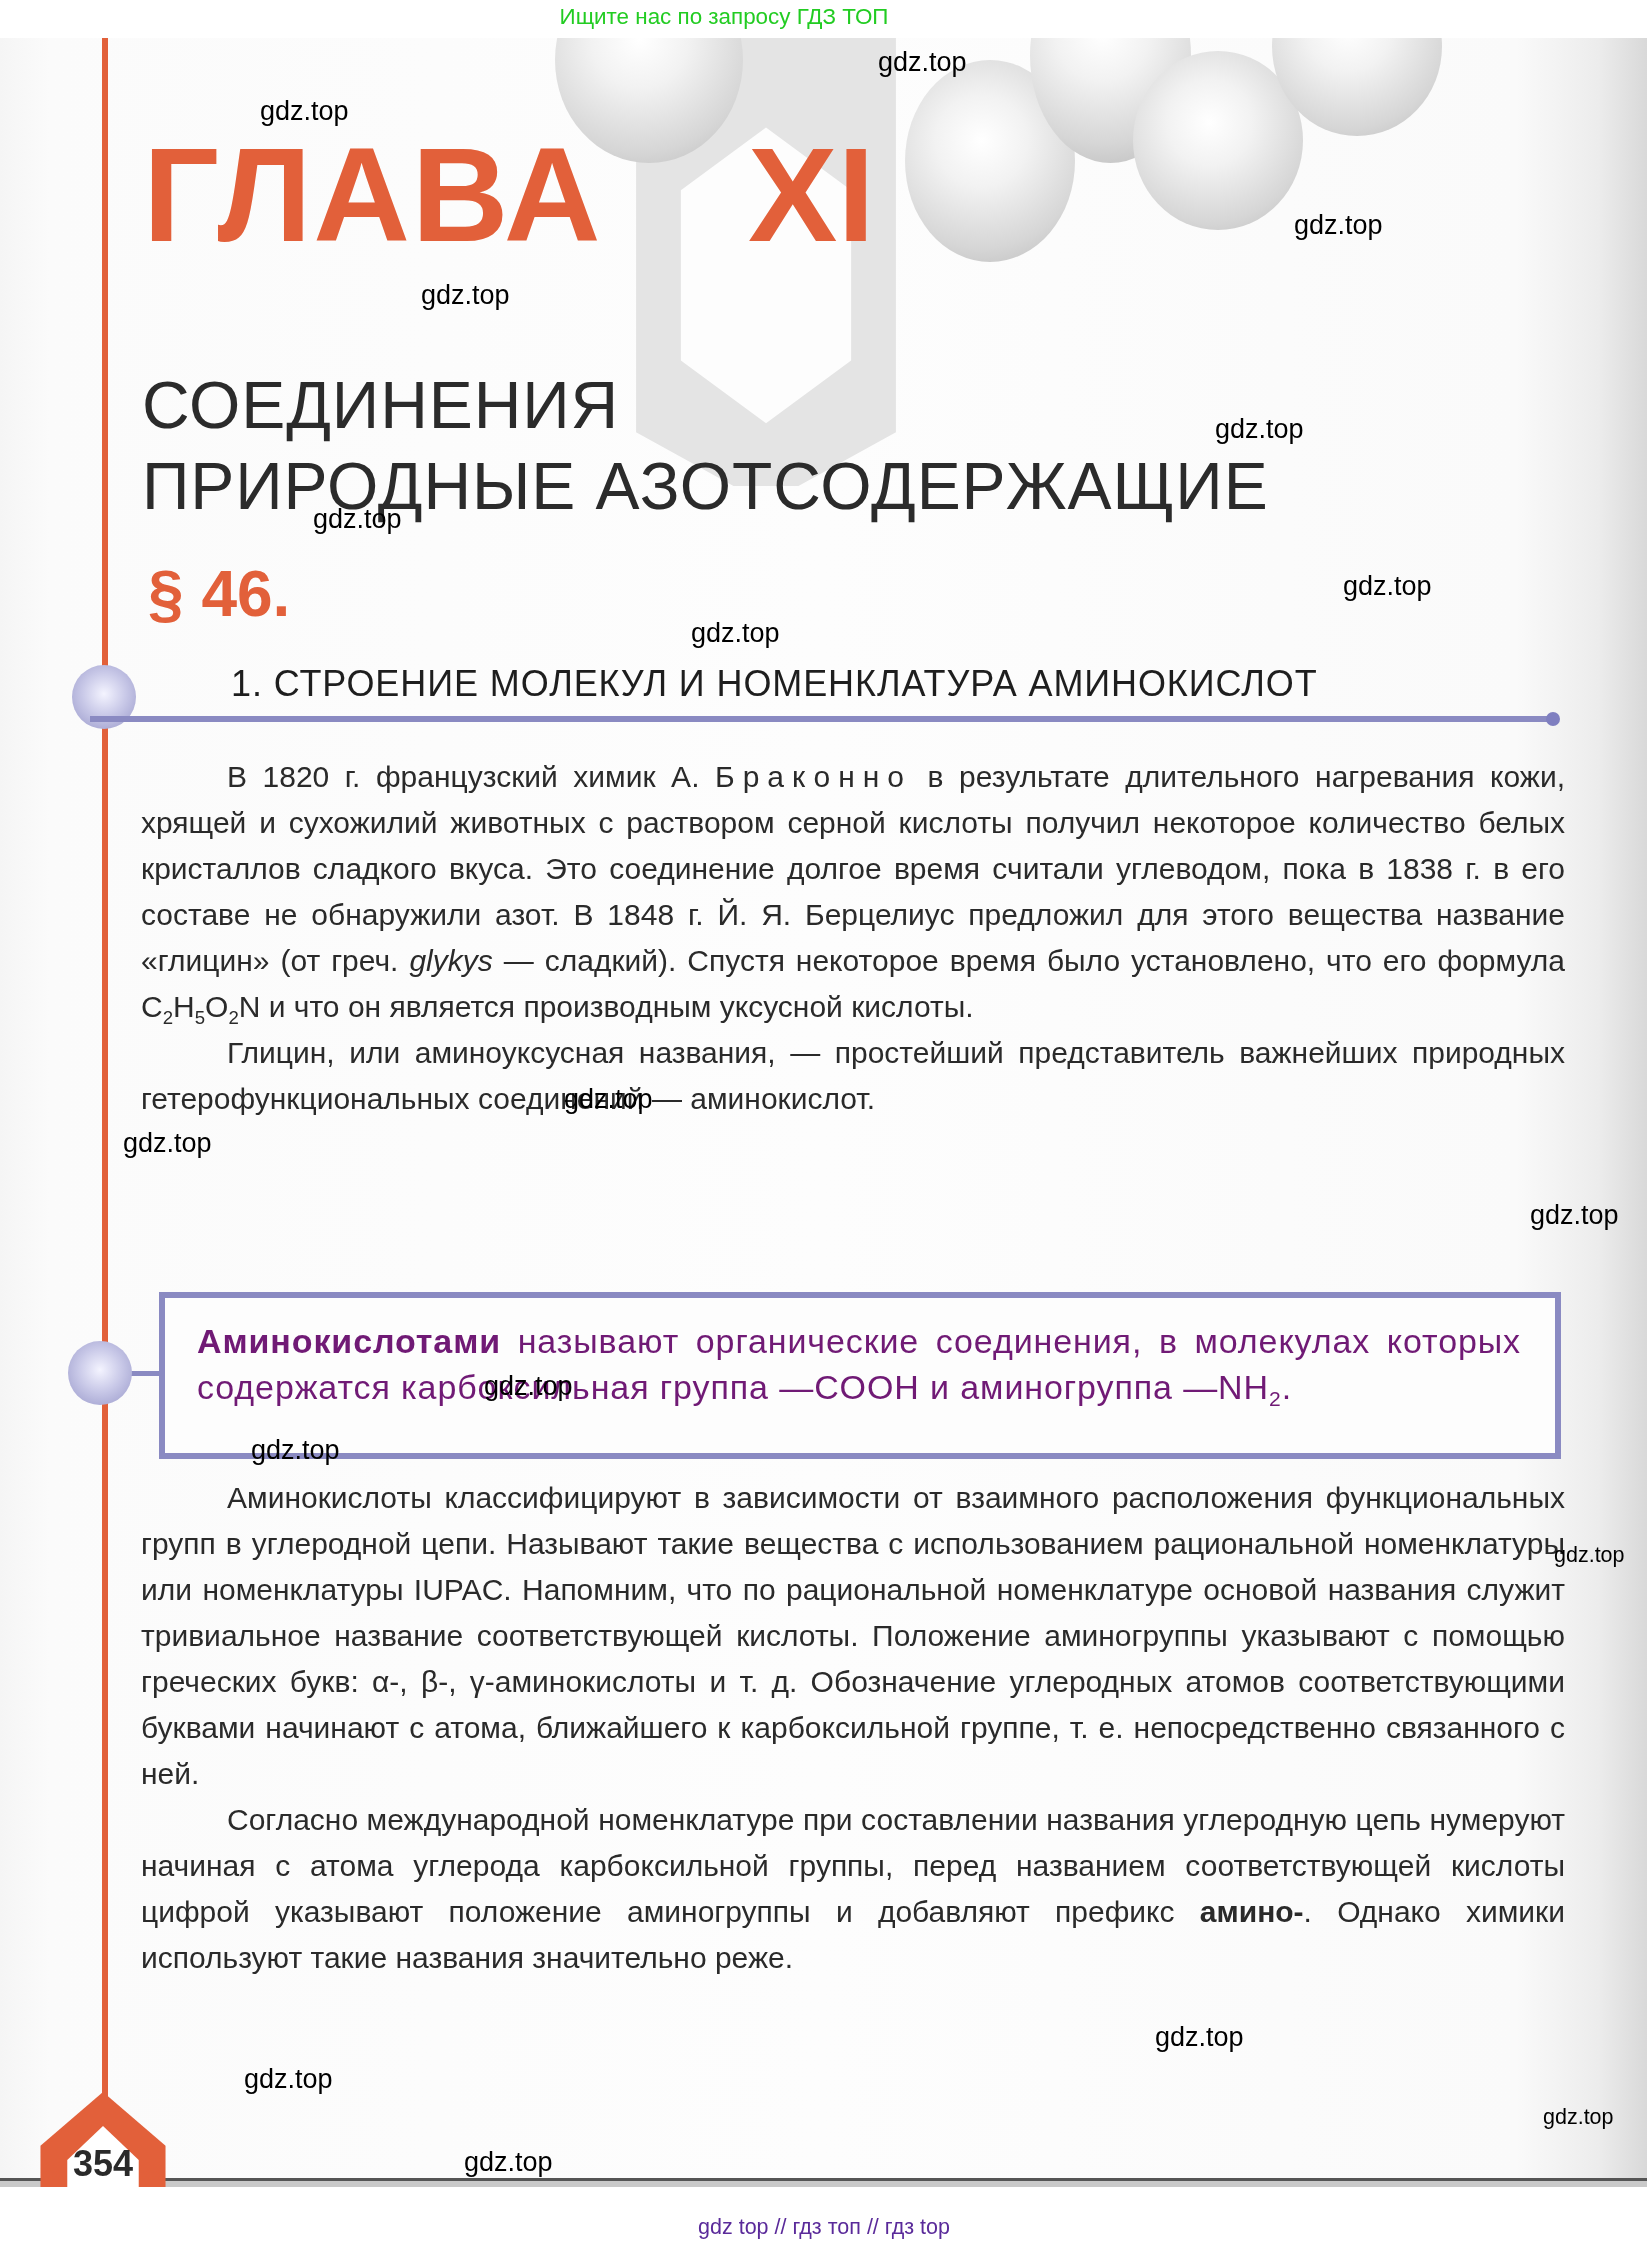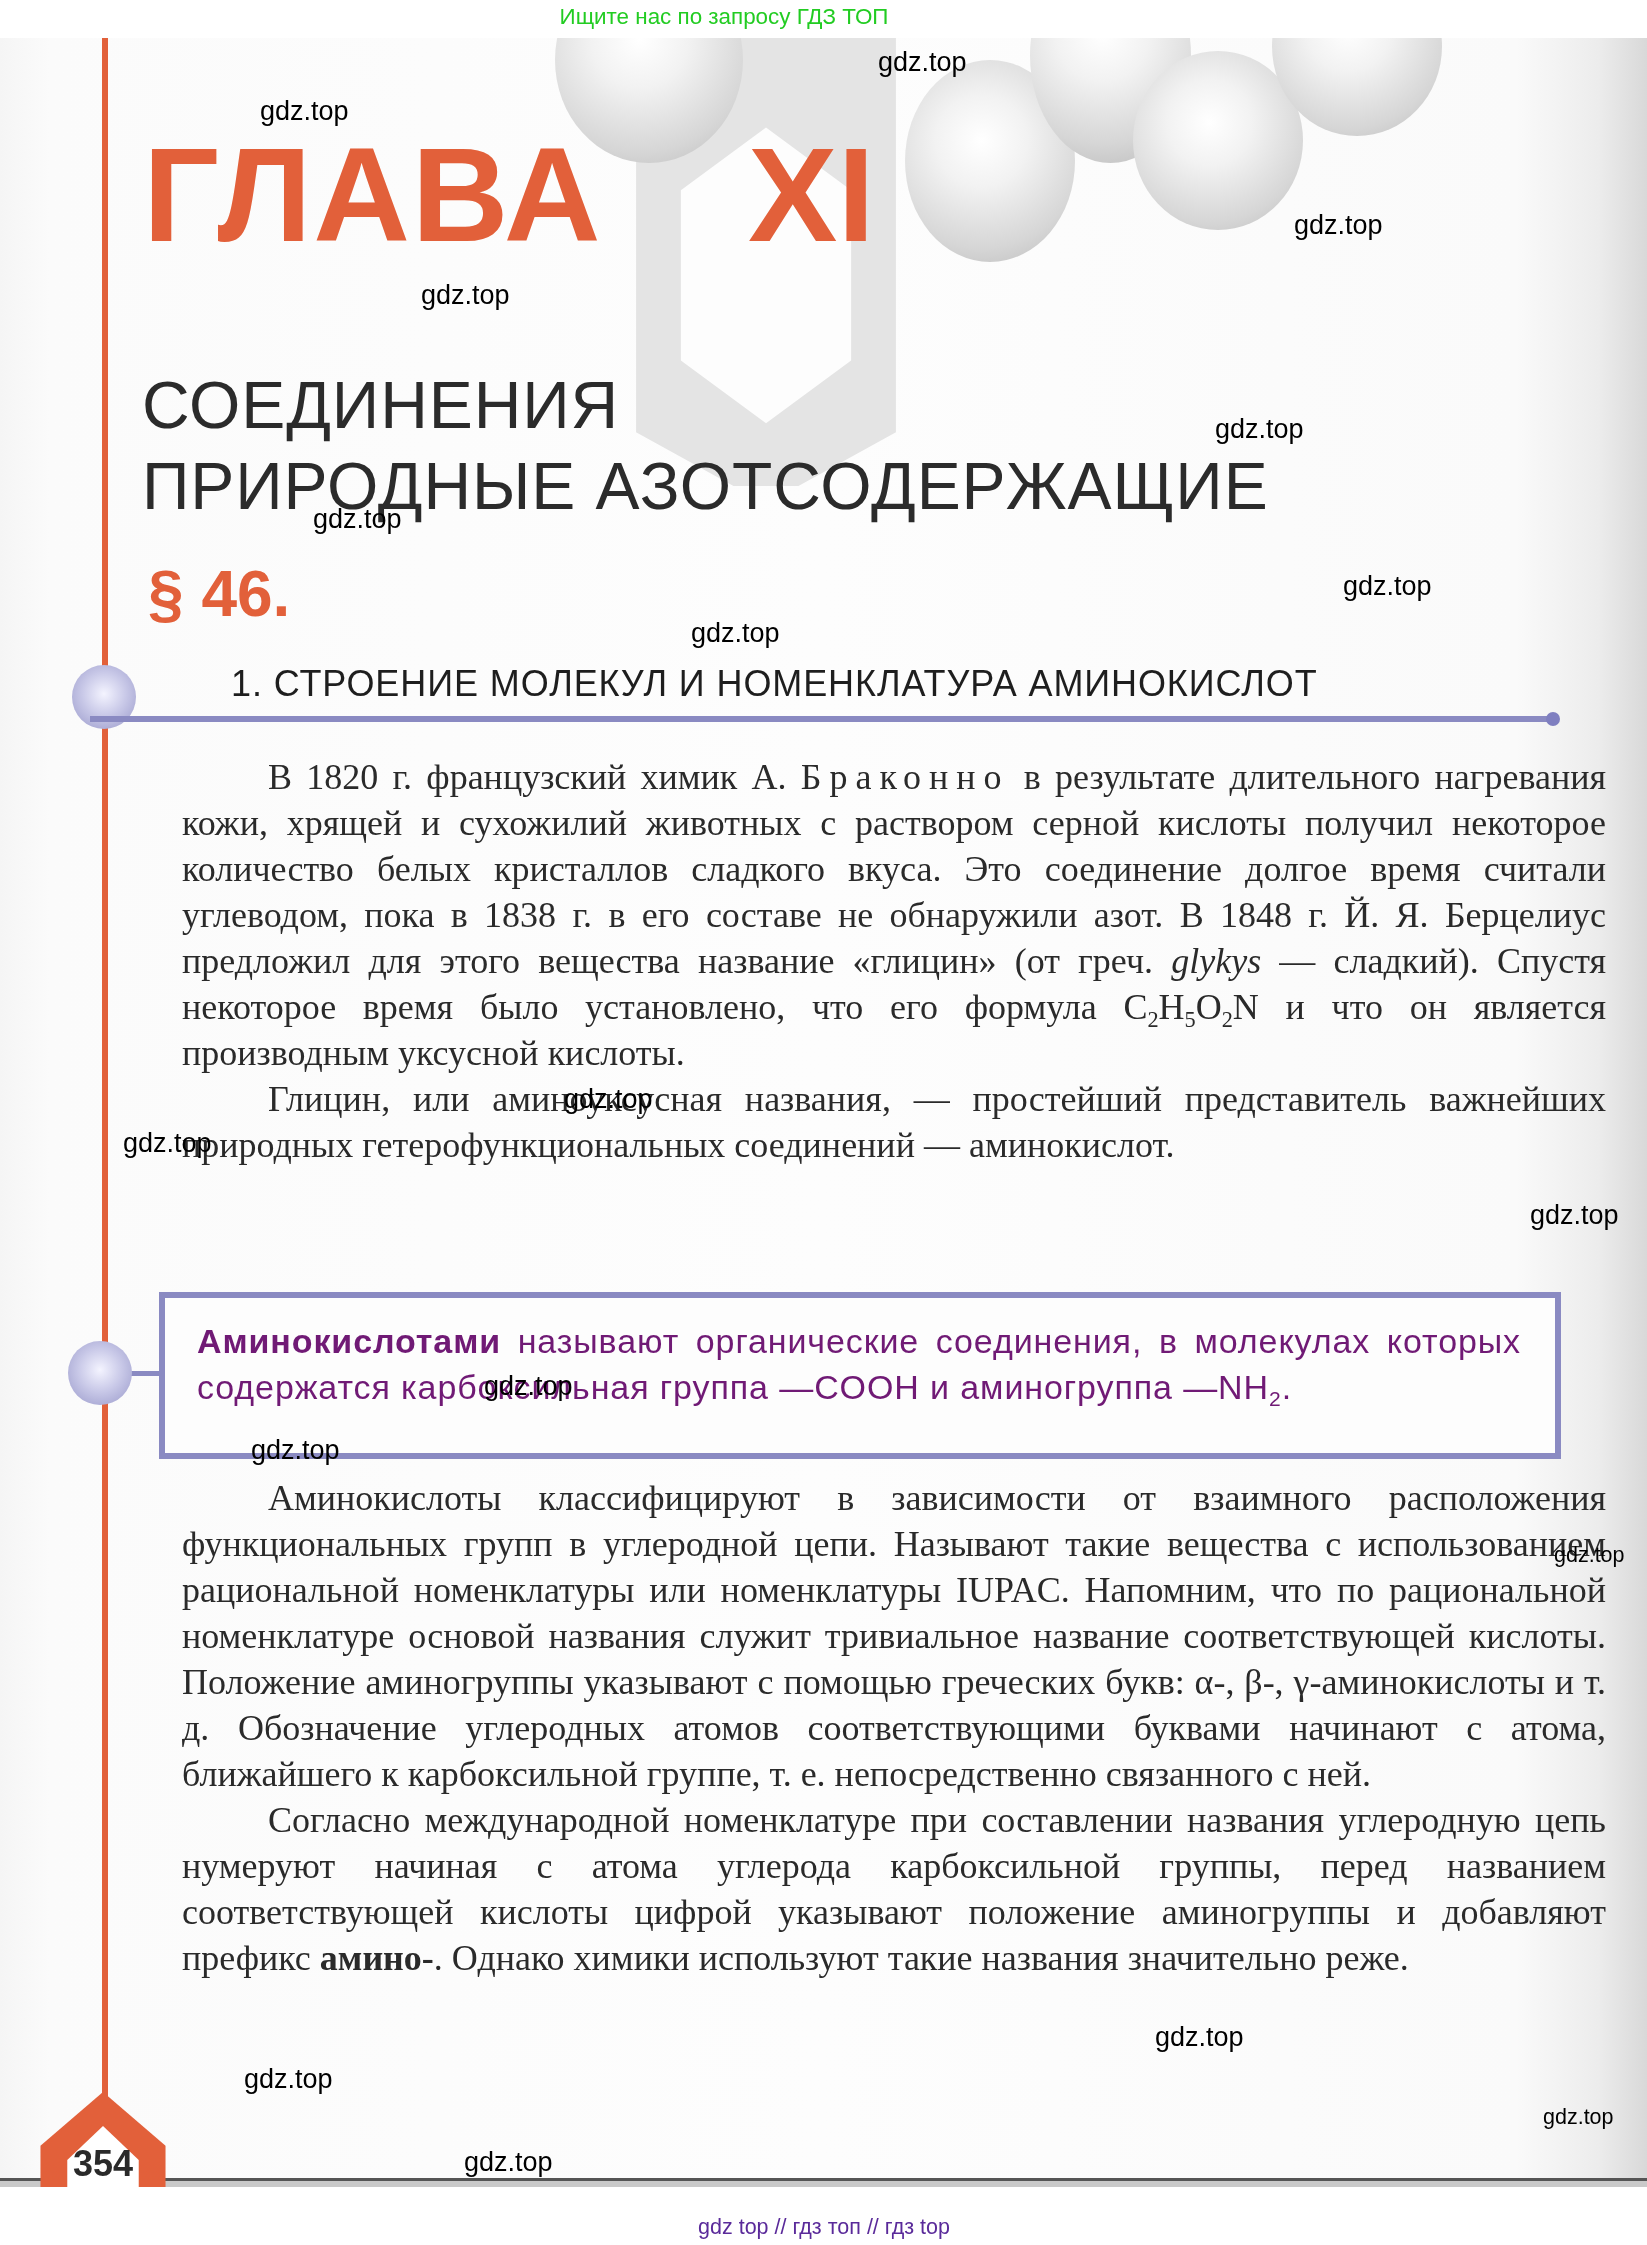--- a/index.html
+++ b/index.html
@@ -77,22 +77,22 @@
     .section-line-end {
       position: absolute; left: 1546px; top: 674px; width: 14.3px; height: 14.3px;
       border-radius: 50%; background: #7f7fc0;
     }
     .ball {
       position: absolute; width: 64px; height: 64px; border-radius: 50%;
       background: radial-gradient(circle at 50% 45%, #f4f4ff 0%, #c9c9e8 45%, #9696c8 100%);
     }
     .body-text {
       position: absolute; left: 141px; width: 1424px;
-      font-family: Liberation Serif, serif; font-size: 36px; color: #2a2a2a;
-      line-height: 46px; text-align: justify; margin-left: 41px;
+      font-family: Liberation Sans, sans-serif; font-size: 30px; color: #2a2a2a;
+      line-height: 46px; text-align: justify;
     }
     .body-text p { margin: 0; text-indent: 86px; }
     .spaced { letter-spacing: 8px; }
     .def-box {
       position: absolute; left: 159px; top: 1254px; width: 1402px; height: 167px;
       border: 6.3px solid #8a8ac2; background: #fdfdfd; box-sizing: border-box;
     }
     .def-text {
       position: absolute; left: 32px; top: 19.7px; width: 1324px;
       font-family: "Liberation Sans", sans-serif; font-size: 34px; color: #701a75;

